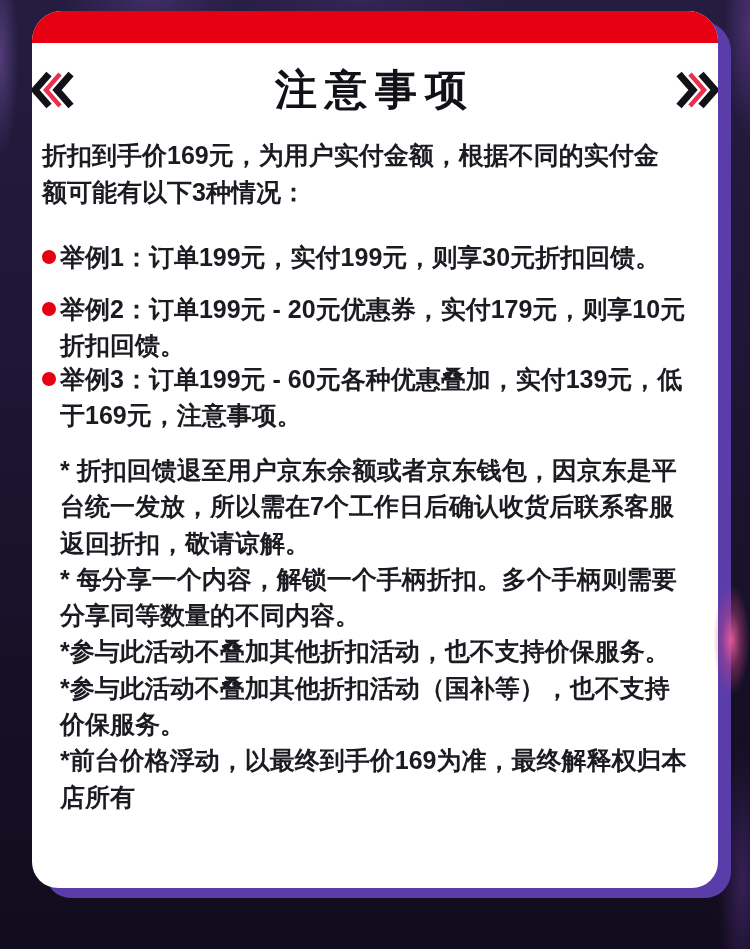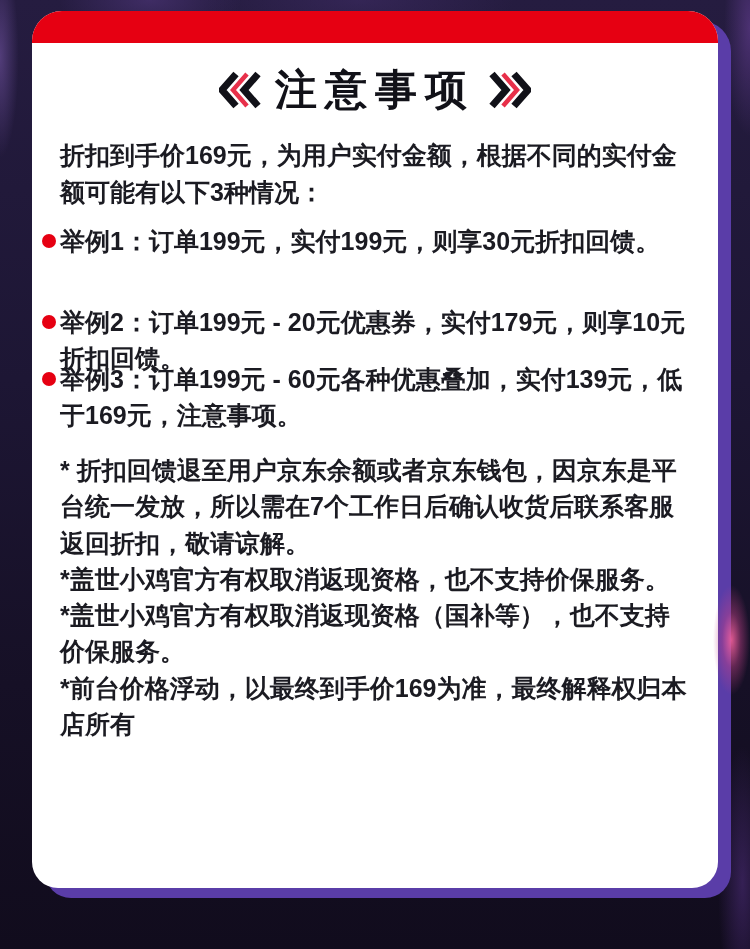--- a/index.html
+++ b/index.html
@@ -41,36 +41,36 @@
     z-index:2;
     pointer-events:none;
   }
 
   .title-row {
     position:absolute;
     left:0; top:56px;
     width:100%;
     display:flex;
     align-items:center;
-    justify-content:center;
+    justify-content:space-between;
     gap:14px;
   }
   .title-text {
     font-size:42px;
     font-weight:900;
     letter-spacing:8px;
     color:#111118;
     line-height:1.1;
     white-space:nowrap;
   }
   .chev { display:block; }
 
   .intro {
     position:absolute;
-    left:28px; top:126px;
+    left:10px; top:126px;
     width:632px;
     font-size:25px;
     font-weight:700;
     color:#1b1b22;
     line-height:37px;
   }
 
   .examples { position:absolute; left:0; top:0; width:100%; }
   .example-item {
     position:absolute;
@@ -85,22 +85,22 @@
     border-radius:50%;
     background:#e60012;
     margin:11px 4px 0 0;
   }
   .example-item .txt {
     font-size:25px;
     font-weight:700;
     color:#1b1b22;
     line-height:36px;
   }
-  .ex-1 { top:212px; }
-  .ex-2 { top:293px;justify-content:center; }
+  .ex-1 { top:228px; }
+  .ex-2 { top:280px;justify-content:center; }
   .ex-3 { top:350px; }
 
   .notes {
     position:absolute;
     left:28px; top:441px;
     width:634px;
   }
   .notes p {
     font-size:25px;
     font-weight:700;
@@ -140,19 +140,20 @@
       <span class="txt">举例2：订单199元 - 20元优惠券，实付179元，则享10元折扣回馈。</span>
     </div>
     <div class="example-item ex-3">
       <span class="dot"></span>
       <span class="txt">举例3：订单199元 - 60元各种优惠叠加，实付139元，低于169元，注意事项。</span>
     </div>
   </div>
 
   <div class="notes">
     <p>* 折扣回馈退至用户京东余额或者京东钱包，因京东是平台统一发放，所以需在7个工作日后确认收货后联系客服返回折扣，敬请谅解。</p>
-    <p>*盖世小鸡官方有权取消返现资格，也不支持价保服务。</p>
-    <p>*盖世小鸡官方有权取消返现资格（国补等），也不支持价保服务。</p>
+    <p>* 每分享一个内容，解锁一个手柄折扣。多个手柄则需要分享同等数量的不同内容。</p>
+    <p>*参与此活动不叠加其他折扣活动，也不支持价保服务。</p>
+    <p>*参与此活动不叠加其他折扣活动（国补等），也不支持价保服务。</p>
     <p>*前台价格浮动，以最终到手价169为准，最终解释权归本店所有</p>
   </div>
 </div>
 
 <div class="glow-pink"></div>
 
 </body></html>

